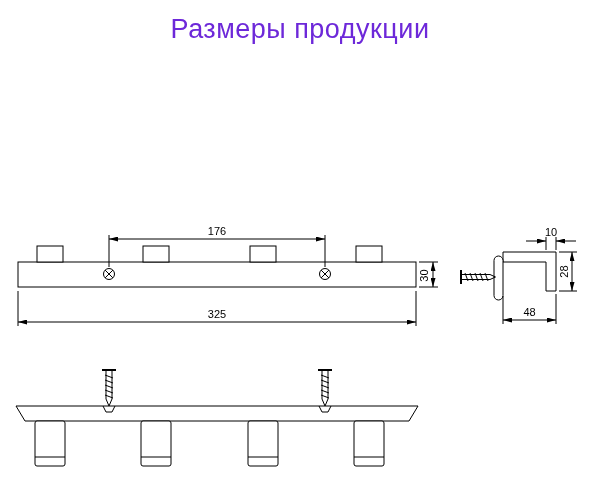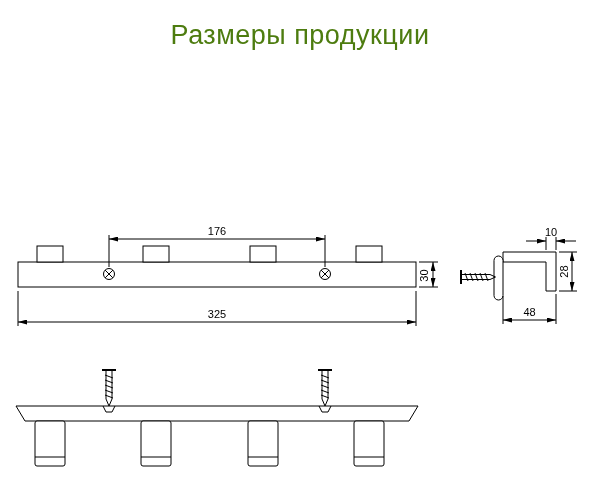--- a/index.html
+++ b/index.html
@@ -16,25 +16,25 @@
     width: 600px;
     height: 480px;
     background: #ffffff;
   }
   h1.title {
     position: absolute;
     top: 0px;
     left: 0;
     width: 100%;
     margin: 0;
-    padding-top: 20px;
+    padding-top: 14px;
     text-align: center;
     font-size: 27px;
     font-weight: normal;
-    color: #4d7c0f;
+    color: #6d28d9;
     letter-spacing: 0.5px;
   }
   svg.drawing {
     position: absolute;
     top: 0;
     left: 0;
   }
   svg text.dim {
     font-family: "Liberation Sans", sans-serif;
     font-size: 11px;

